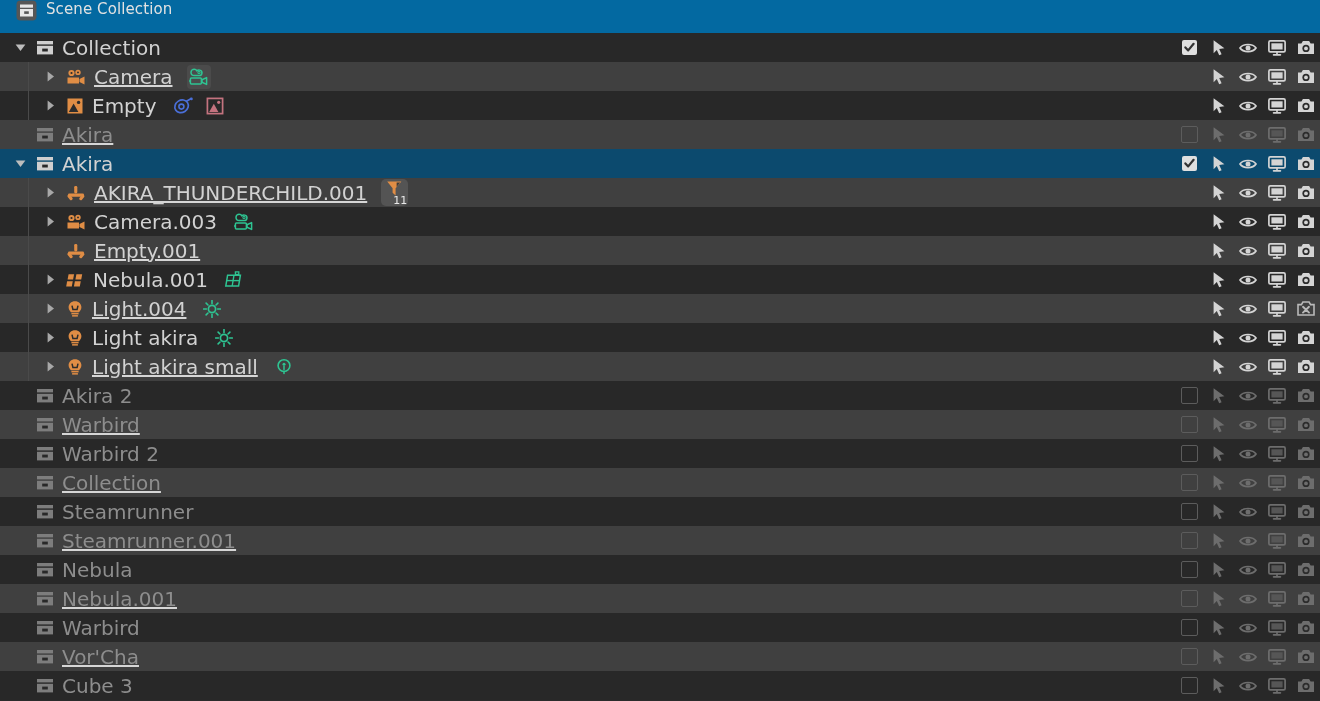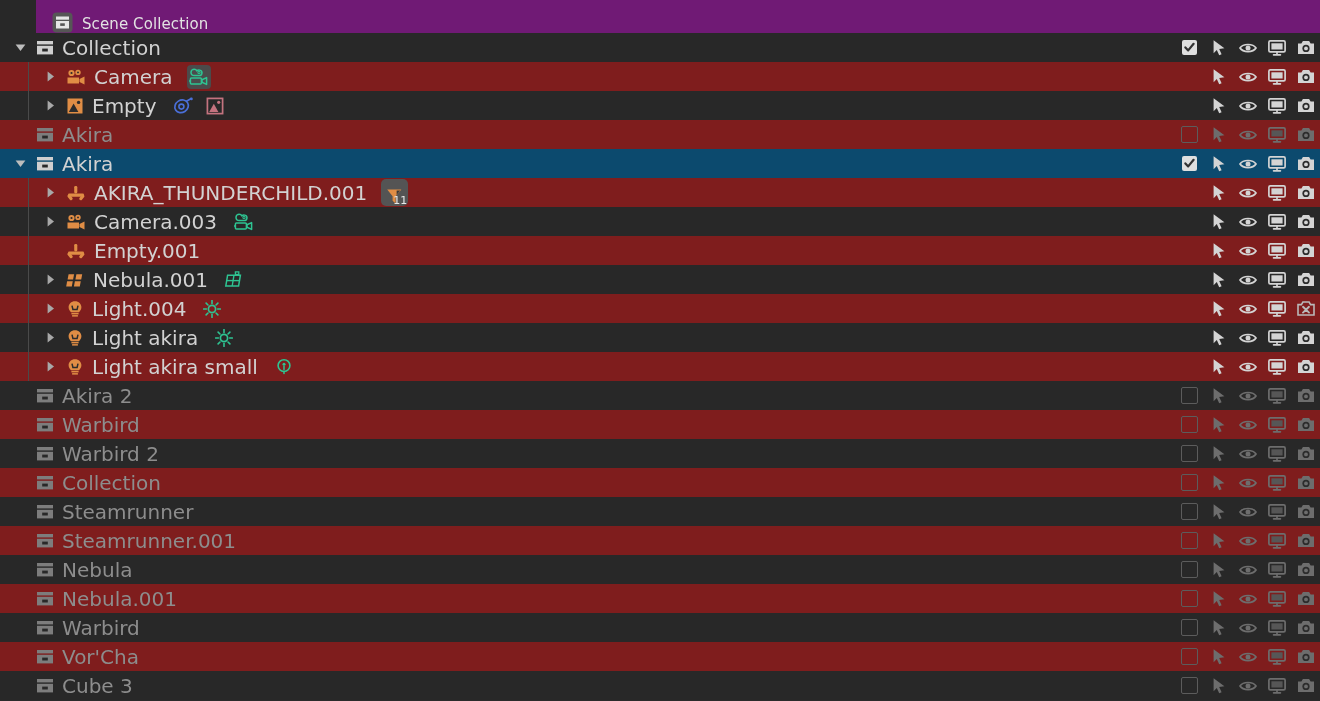--- a/index.html
+++ b/index.html
@@ -9,32 +9,32 @@
     font-family:"DejaVu Sans","Liberation Sans",sans-serif;
     font-size:14.5px;
     color:#d6d6d6;
     overflow:hidden;
     -webkit-font-smoothing:antialiased;
   }
   .outliner{position:relative;width:1320px;height:701px;overflow:hidden;}
 
   
   .hdr{
-    position:relative;height:33px;background:#701a75;
-    display:flex;align-items:flex-end;margin-left:36px;
+    position:relative;height:33px;background:#0369a1;
+    display:flex;align-items:flex-start;
   }
   .hdr .hdr-icon{margin-left:16px;margin-right:9px;display:flex;}
   .hdr .hdr-label{font-size:15px;color:#e2e2e2;letter-spacing:.1px;}
 
   
   .row{
     position:relative;height:29px;display:flex;align-items:center;
     background:#282828;
   }
-  .row.alt{background:#7f1d1d;}
+  .row.alt{background:#404040;text-decoration:underline;}
   .row.selected{background:#0c4a6e;}
 
   .treeline{
     position:absolute;top:0;bottom:0;width:1px;background:#4a4a4a;
   }
 
   .disc{
     width:16px;height:29px;display:flex;align-items:center;justify-content:center;
     flex:0 0 16px;
   }
@@ -51,21 +51,21 @@
 
   .datas{display:flex;align-items:center;gap:8px;margin-left:14px;}
   .datachip{
     display:flex;align-items:center;justify-content:center;
     width:24px;height:24px;border-radius:4px;
   }
   .datachip.boxed{background:#4b4b4b;}
   .datachip svg{display:block;}
 
   .modbadge{
-    position:relative;display:flex;align-items:flex-end;justify-content:center;
+    position:relative;display:flex;align-items:flex-start;justify-content:center;
     width:27px;height:27px;border-radius:5px;background:#545454;
   }
   .modbadge .cnt{
     position:absolute;right:1px;bottom:-1px;font-size:11px;color:#e8e8e8;
     font-family:"DejaVu Sans","Liberation Sans",sans-serif;
   }
 
   
   .restr{
     position:absolute;right:0;top:0;height:29px;

